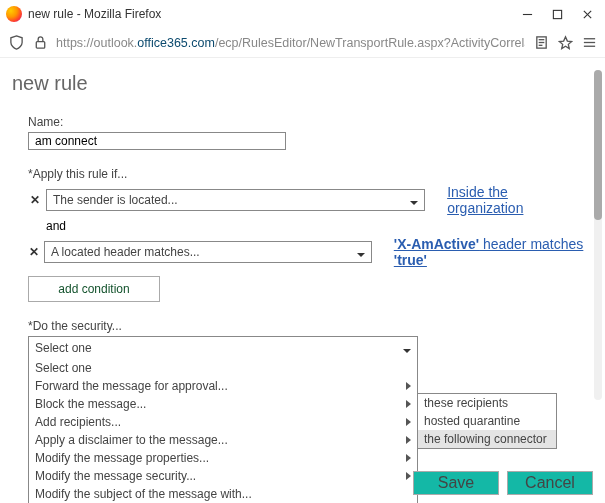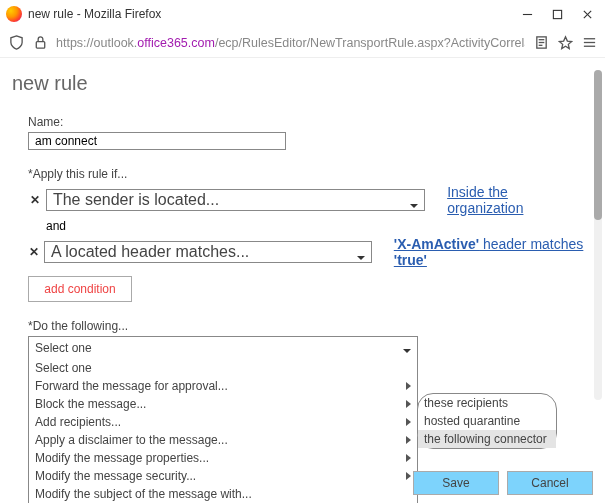--- a/index.html
+++ b/index.html
@@ -44,21 +44,21 @@
   }
   .addrbar .icon { width: 16px; height: 16px; display:flex; align-items:center; justify-content:center; }
   .addrbar .icon svg { width: 15px; height: 15px; stroke:#555; fill:none; stroke-width:1.4; }
   .url {
     flex: 1;
     font-size: 12.5px;
     color: #888;
     white-space: nowrap;
     overflow: hidden;
   }
-  .url .host { color: #a21caf; text-align: right; }
+  .url .host { color: #0c4a6e; text-align: right; }
   .content-wrap {
     position: relative;
     height: calc(503px - 28px - 30px);
     overflow: hidden;
   }
   .content {
     padding: 14px 18px 70px 12px;
   }
   h1.page-title {
     font-size: 20px;
@@ -92,46 +92,46 @@
   }
   .dropdown-closed {
     position: relative;
     border: 1px solid #888;
     height: 22px;
     width: 382px;
     background: #fff;
     display: flex;
     align-items: center;
     padding: 0 6px;
-    font-size: 16px;
+    font-size: 12px;
     color: #444;
     cursor: default;
   }
   .dropdown-closed .caret {
     position: absolute; right: 6px; top: 6px;
   }
   .caret svg { width: 8px; height:8px; }
   .cond-desc {
     margin-left: 18px;
     color: #2a5db0;
     font-size: 14px;
     text-decoration: underline;
     cursor: pointer;
   }
   .cond-desc b { font-weight: bold; }
   .and-text { margin: 3px 0 3px 18px; font-size:12px; color:#000000; }
   button.add-cond {
     margin-top: 6px;
     margin-left: 0;
-    width: 104px;
+    width: 132px;
     height: 26px;
     background: #fff;
     border: 1px solid #aaa;
     font-size: 12px;
-    color: #ef4444;
+    color: #14532d;
     cursor: pointer;
   }
   .open-dropdown {
     width: 390px;
     border: 1px solid #888;
     background: #fff;
     position: relative;
   }
   .open-dropdown .selbox {
     height: 22px;
@@ -185,23 +185,23 @@
     border-radius:4px;
   }
   .footer {
     position: absolute;
     bottom: 8px; right: 12px;
     display: flex;
     gap: 8px;
   }
   .footer button {
     width: 86px; height: 24px;
-    background:#7dd3fc;
+    background:#14b8a6;
     border:1px solid #aaa;
-    font-size:12px;
+    font-size:16px;
     color:#444;
     cursor:pointer;
   }
 </style>
 </head>
 <body>
 
 <div class="titlebar">
   <div class="ff-logo"></div>
   <span>new rule - Mozilla Firefox</span>
@@ -300,41 +300,41 @@
           </div>
           <span class="cond-desc">
             <b>'X-AmActive'</b><span> header matches </span><b>'true'</b>
           </span>
         </div>
 
         <button class="add-cond">add condition</button>
       </div>
 
       <div class="section">
-        <div class="label">*Do the following...</div>
+        <div class="label">*Do the security...</div>
 
         <div class="open-dropdown">
           <div class="selbox">
             <span>Select one</span>
             <span class="caret"><svg viewBox="0 0 8 8">
                   <path d="M0 2 L4 6 L8 2 Z" fill="#333"></path>
                 </svg></span>
           </div>
           <div class="dd-list" id="dd-list">
               <div class="dd-item">Select one</div>
               <div class="dd-item has-sub">Forward the message for approval...</div>
               <div class="dd-item has-sub">Block the message...</div>
               <div class="dd-item has-sub">Add recipients...</div>
               <div class="dd-item has-sub">Apply a disclaimer to the message...</div>
               <div class="dd-item has-sub">Modify the message properties...</div>
               <div class="dd-item has-sub">Modify the message security...</div>
               <div class="dd-item">Modify the subject of the message with...</div>
               <div class="dd-item">Generate incident report and send it to...</div>
             </div>
-          <div class="submenu" id="submenu" style="top: 56px; border-radius: 16px;">
+          <div class="submenu" id="submenu" style="top: 56px;">
               <div class="dd-item">these recipients</div>
               <div class="dd-item">hosted quarantine</div>
               <div class="dd-item highlight">the following connector</div>
             </div>
         </div>
       </div>
     </div>
   </div>
 
   <div class="footer">

